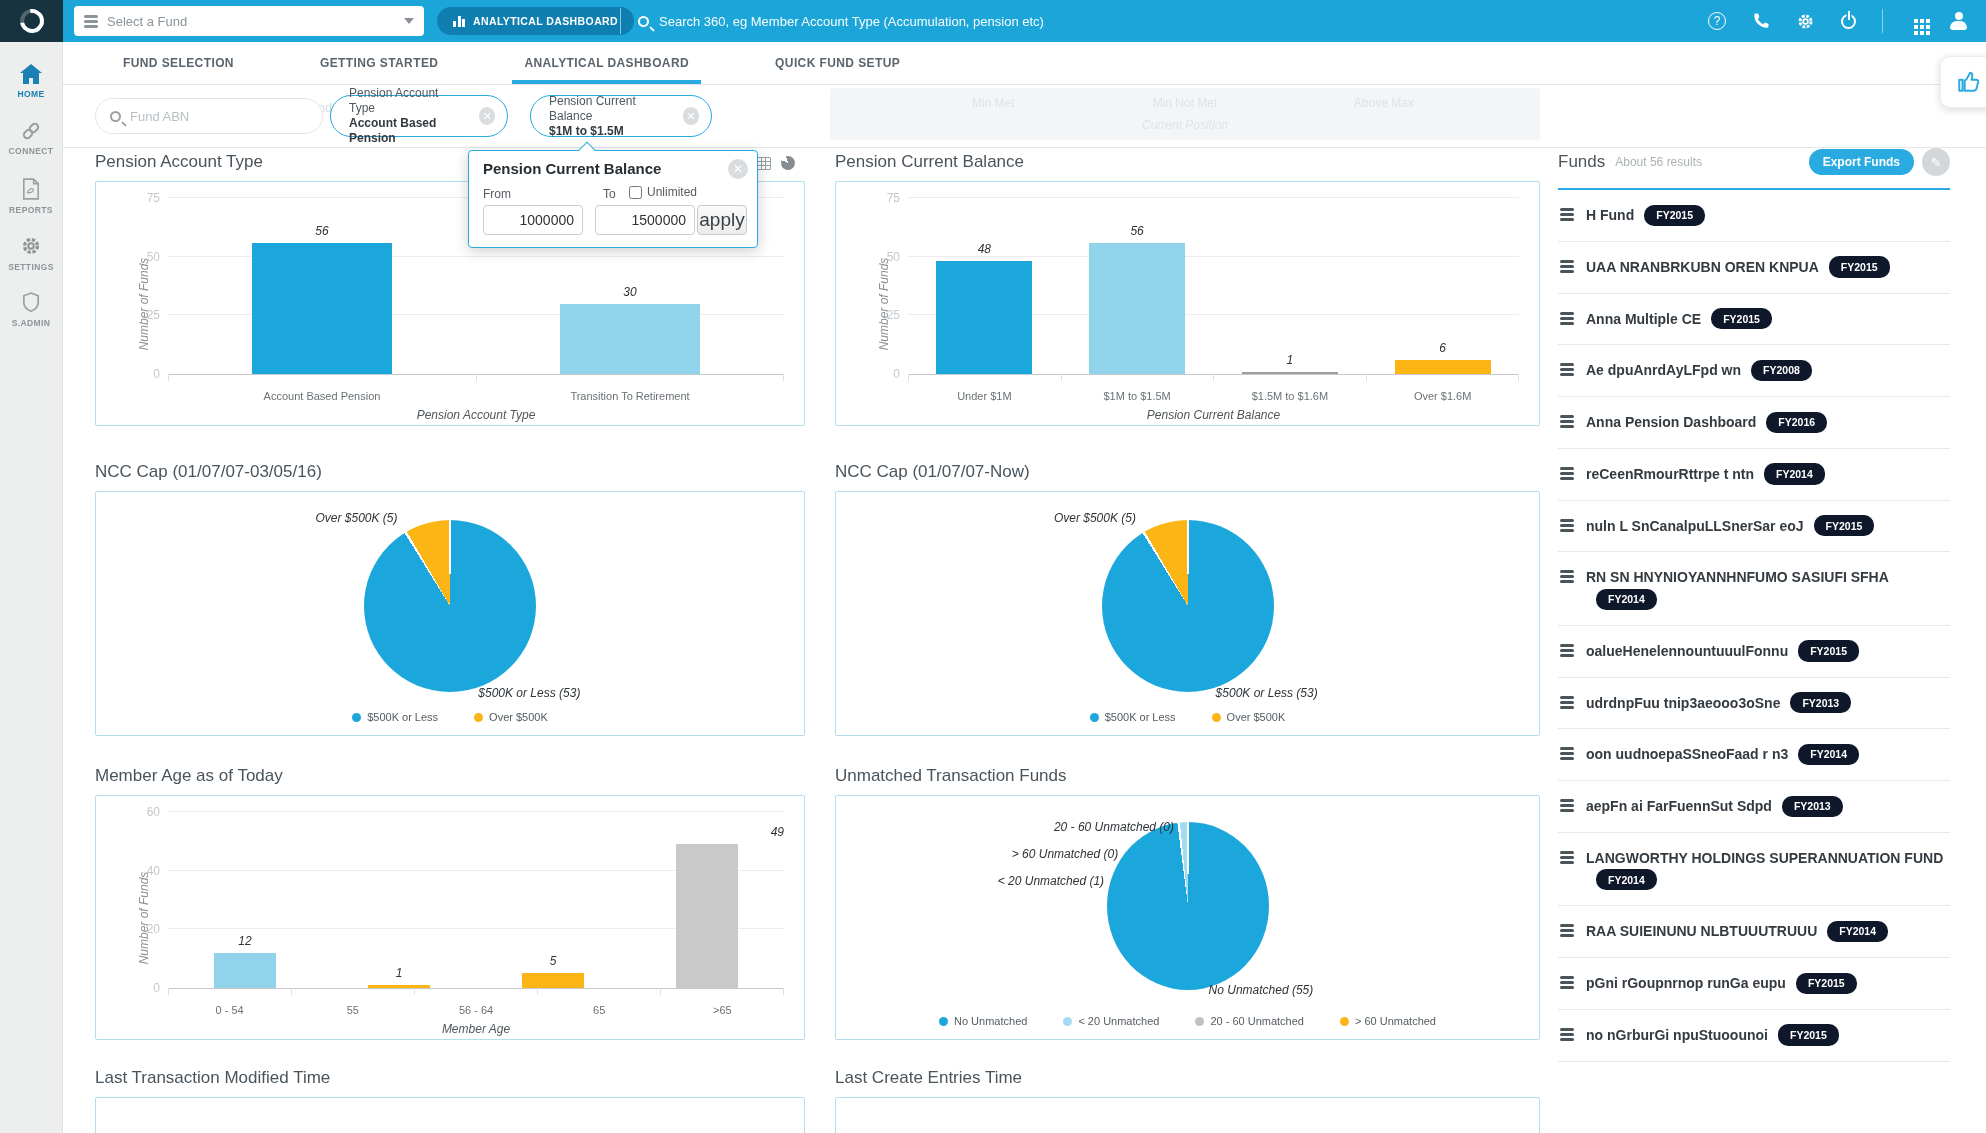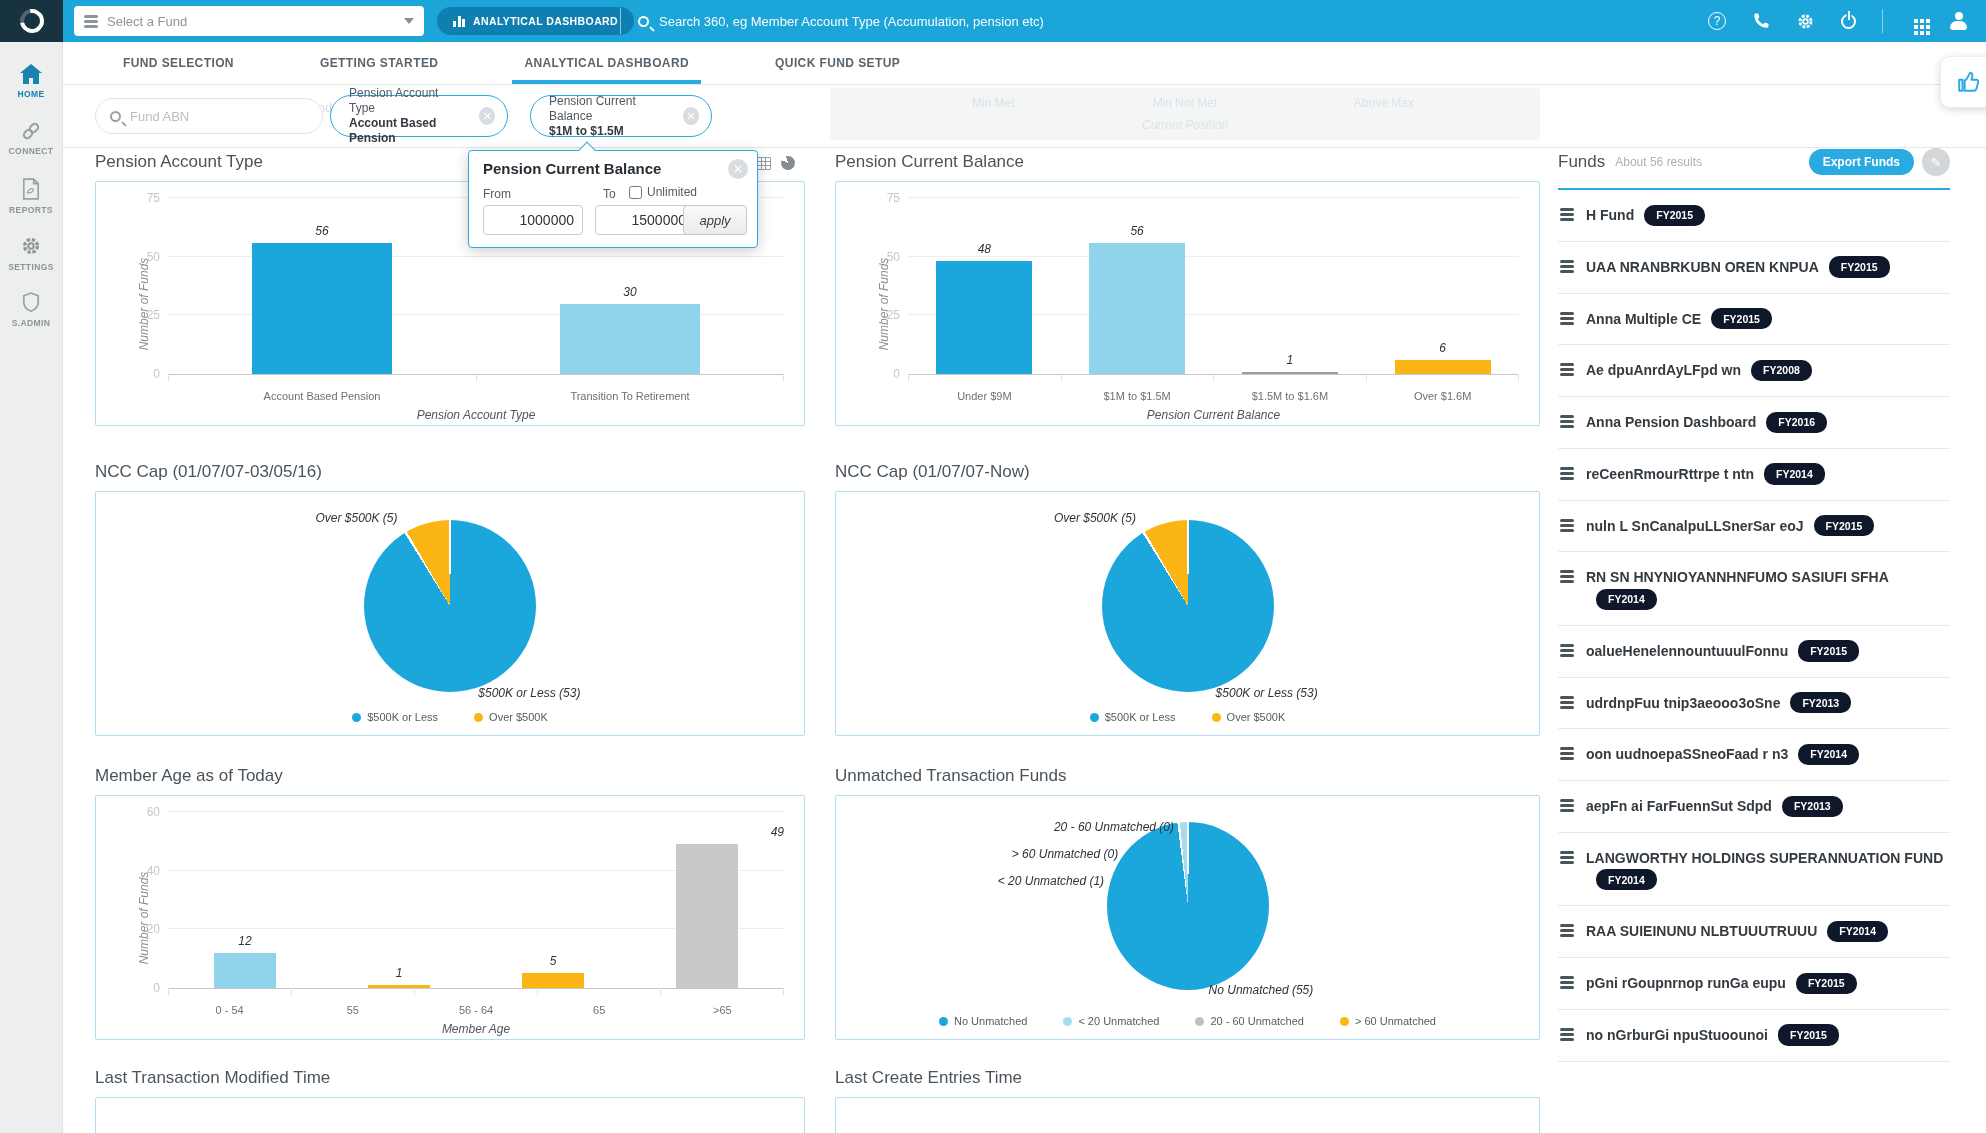--- a/index.html
+++ b/index.html
@@ -70,21 +70,21 @@
 
   
   .popup { position:absolute; left:468px; top:150px; width:290px; height:98px; background:#fff; border:1px solid #29ABE2; border-radius:4px; box-shadow:0 3px 14px rgba(0,0,0,.2); z-index:60; }
   .popup .arrow { position:absolute; left:112px; top:-7px; width:12px; height:12px; background:#fff; border-left:1px solid #29ABE2; border-top:1px solid #29ABE2; transform:rotate(45deg); }
   .popup h3 { position:absolute; left:14px; top:9px; font-size:15px; color:#262D33; }
   .popup .close { position:absolute; right:9px; top:8px; width:20px; height:20px; border-radius:50%; background:#D9DDDF; color:#fff; font-size:12px; font-weight:bold; display:flex; align-items:center; justify-content:center; cursor:pointer; }
   .popup .flabel { position:absolute; top:36px; font-size:12px; color:#555C62; }
   .popup .unl { position:absolute; left:160px; top:34px; display:flex; align-items:center; gap:5px; font-size:12px; color:#555C62; cursor:pointer; }
   .popup .unl input { width:13px; height:13px; }
   .popup input.num { position:absolute; top:54px; width:100px; height:30px; border:1px solid #C9CDCF; border-radius:4px; font-size:14px; color:#333; text-align:right; padding:0 8px; font-family:inherit; outline:none; }
-  .popup .apply { position:absolute; right:10px; top:54px; width:64px; height:30px; border:1px solid #C6CACC; border-radius:4px; background:linear-gradient(#FAFAFA,#ECECEC); font-size:13px; color:#3A4147; cursor:pointer; font-family:inherit;font-style:italic; }
+  .popup .apply { position:absolute; right:10px; top:54px; width:50px; height:30px; border:1px solid #C6CACC; border-radius:4px; background:linear-gradient(#FAFAFA,#ECECEC); font-size:19px; color:#3A4147; cursor:pointer; font-family:inherit; }
 
   
   .block { position:absolute; width:710px; z-index:2; }
   .block h2 { font-size:17px; font-weight:500; color:#4A545C; margin-bottom:9px; }
   .panel { position:relative; width:100%; height:245px; background:#fff; border:1px solid #B3DDF1; border-radius:2px; }
   #b0{left:95px; top:152px;} #b1{left:835px; top:152px; width:705px;}
   #b2{left:95px; top:462px;} #b3{left:835px; top:462px; width:705px;}
   #b4{left:95px; top:766px;} #b5{left:835px; top:766px; width:705px;}
   #b6{left:95px; top:1068px;} #b7{left:835px; top:1068px; width:705px;}
   #b6 .panel, #b7 .panel { height:60px; }
@@ -339,21 +339,21 @@
               <div class="vlabel" style="bottom: calc(8% + 5px);">6</div>
             </div>
           </div>
           <div class="xticks">
             <i></i>
             <i></i>
             <i></i>
             <i></i>
           </div>
           <div class="xlabels">
-            <span>Under $9M</span>
+            <span>Under $1M</span>
             <span>$1M to $1.5M</span>
             <span>$1.5M to $1.6M</span>
             <span>Over $1.6M</span>
           </div>
           <div class="xaxis-label">Pension Current Balance</div>
         </div>
       </div>
   </section>
   <section class="block" id="b2">
     <h2>NCC Cap (01/07/07-03/05/16)</h2>

